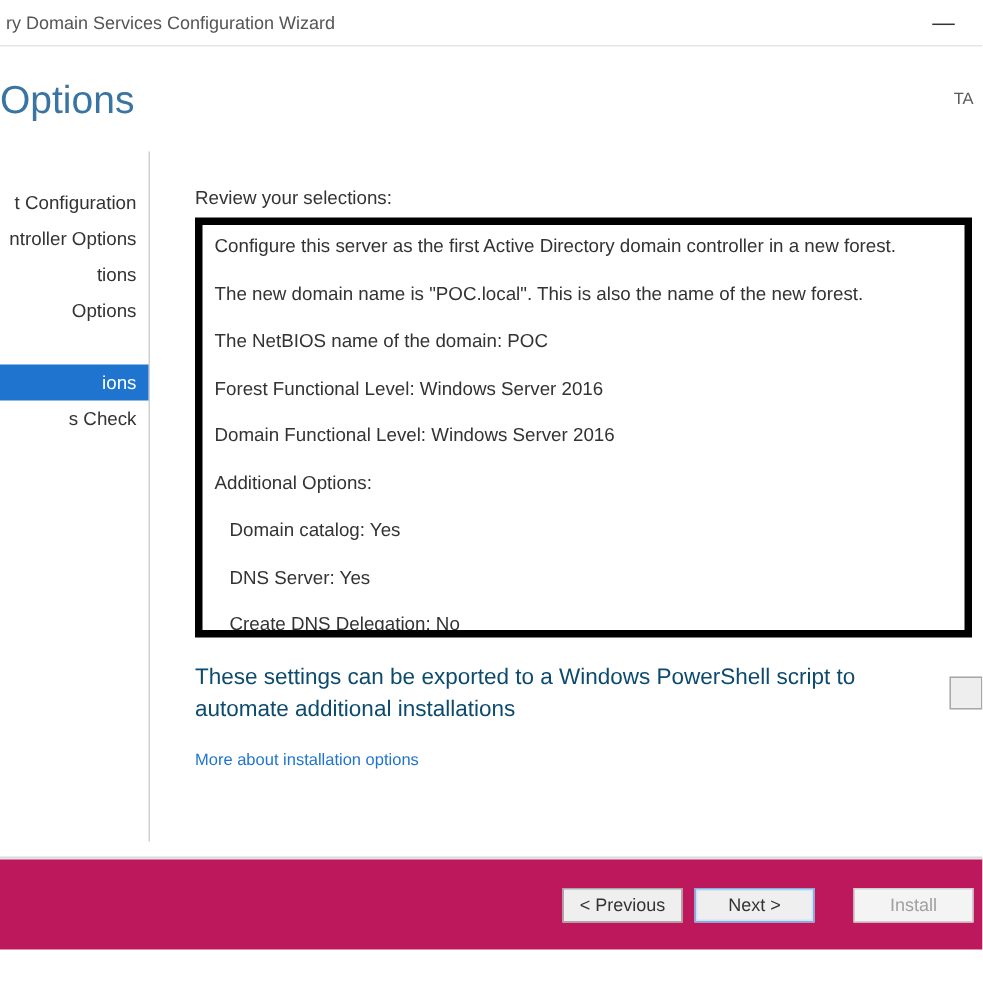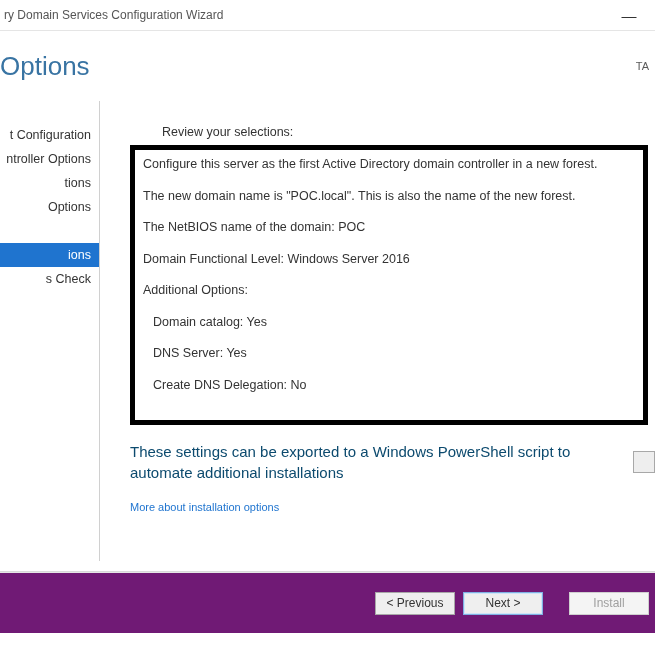--- a/index.html
+++ b/index.html
@@ -89,21 +89,20 @@
   .main {
     flex: 1;
     padding: 24px 0 0 30px;
     box-sizing: border-box;
     overflow: hidden;
   }
   .review-label {
     font-size: 12.5px;
     margin-bottom: 6px;
     color: #333;
-    margin-left: 32px;
   }
   .review-box {
     border: 5px solid #000000;
     width: 518px;
     height: 280px;
     padding: 6px 8px;
     box-sizing: border-box;
     font-size: 12.5px;
     color: #333;
     overflow: hidden;
@@ -145,21 +144,21 @@
     border-top: 1px solid #d9d9d9;
     margin-top: 10px;
   }
   .footer {
     height: 60px;
     display: flex;
     align-items: center;
     justify-content: flex-end;
     gap: 8px;
     padding-right: 6px;
-    background: #701a75;
+    background: #be185d;
     border-top: 1px solid #e6e6e6;
   }
   .btn {
     min-width: 80px;
     height: 23px;
     border: 1px solid #a8a8a8;
     background: #efefef;
     font-size: 12px;
     color: #333;
     display: inline-flex;
@@ -201,20 +200,21 @@
     <div class="navitem selected">ions</div>
     <div class="navitem">s Check</div>
   </div>
 
   <div class="main">
     <div class="review-label">Review your selections:</div>
     <div class="review-box">
       <div class="para">Configure this server as the first Active Directory domain controller in a new forest.</div>
       <div class="para">The new domain name is "POC.local". This is also the name of the new forest.</div>
       <div class="para">The NetBIOS name of the domain: POC</div>
+      <div class="para">Forest Functional Level: Windows Server 2016</div>
       <div class="para">Domain Functional Level: Windows Server 2016</div>
       <div class="para">Additional Options:</div>
       <div class="para indent">Domain catalog: Yes</div>
       <div class="para indent">DNS Server: Yes</div>
       <div class="para indent" style="margin-bottom:0">Create DNS Delegation: No</div>
     </div>
 
     <div class="export-row">
       <div class="txt">These settings can be exported to a Windows PowerShell script to automate additional installations</div>
       <div class="export-btn"></div>

